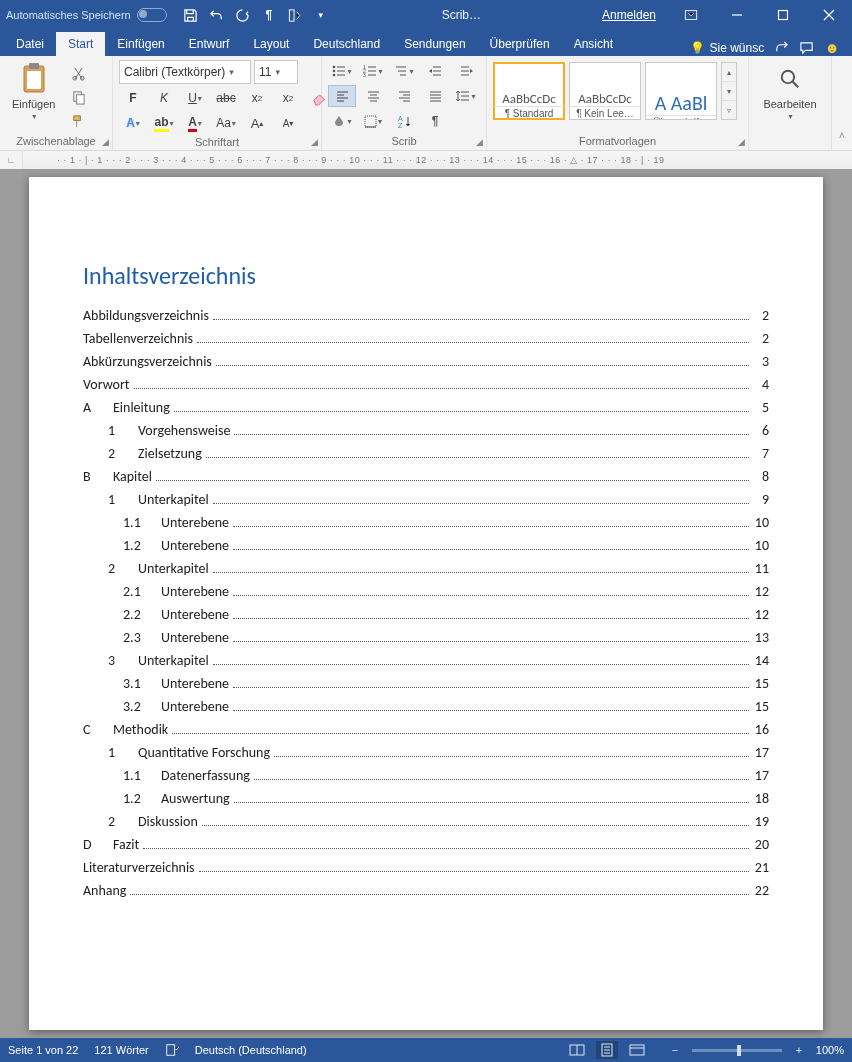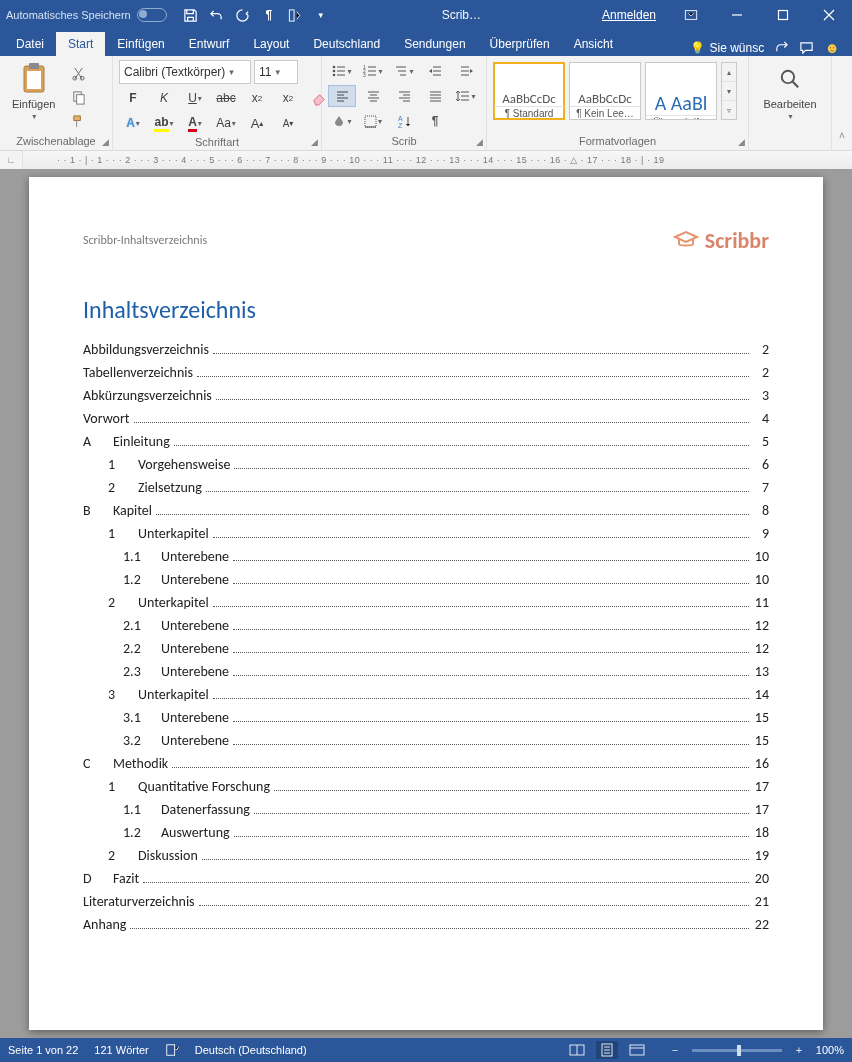--- a/index.html
+++ b/index.html
@@ -413,29 +413,20 @@
     </div>
   </div>
 
   <div class="ruler-wrap">
     <div class="ruler-corner">∟</div>
     <div class="ruler">· · 1 · | · 1 · · · 2 · · · 3 · · · 4 · · · 5 · · · 6 · · · 7 · · · 8 · · · 9 · · · 10 · · · 11 · · · 12 · · · 13 · · · 14 · · · 15 · · · 16 · △ · 17 · · · 18 · | · 19</div>
   </div>
 
   <div class="workspace">
     <div class="page">
-      <div class="pagehead">
-        <span class="hdr">Scribbr-Inhaltsverzeichnis</span>
-        <span class="brand">
-          <svg width="26" height="22" viewBox="0 0 26 22">
-              <path fill="none" stroke="#e8936f" stroke-width="2" d="M2 8l11-5 11 5-11 5z M6 10v5c0 2 14 2 14 0v-5"></path>
-            </svg>
-          <span>Scribbr</span>
-        </span>
-      </div>
       <div class="doc-title">Inhaltsverzeichnis</div>
       <div class="toc" id="toc">
           <div class="toc-row lvl0">
             <span class="num"></span>
             <span class="txt">Abbildungsverzeichnis </span>
             <span class="dots"></span>
             <span class="pg"> 2</span>
           </div>
           <div class="toc-row lvl0">
             <span class="num"></span>

